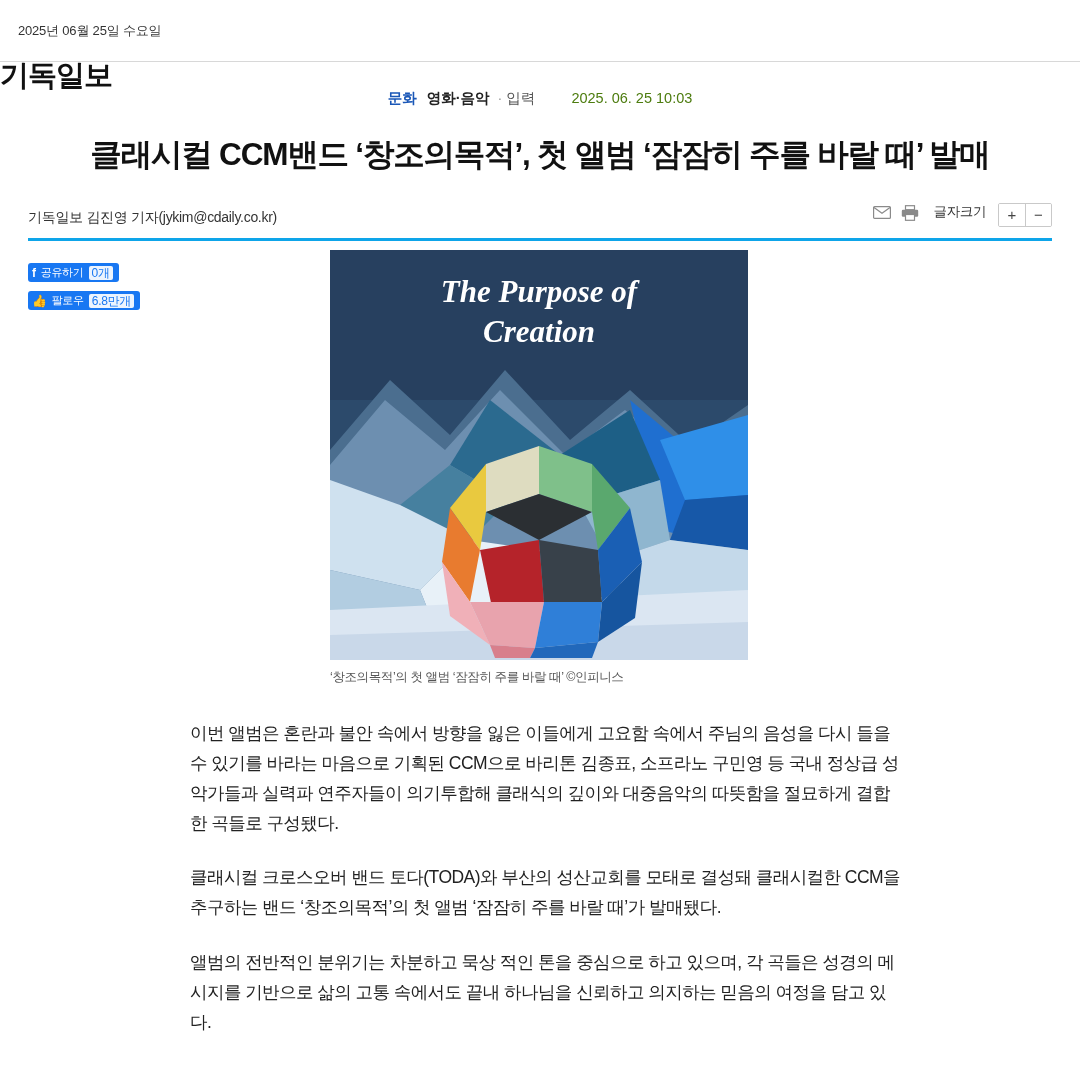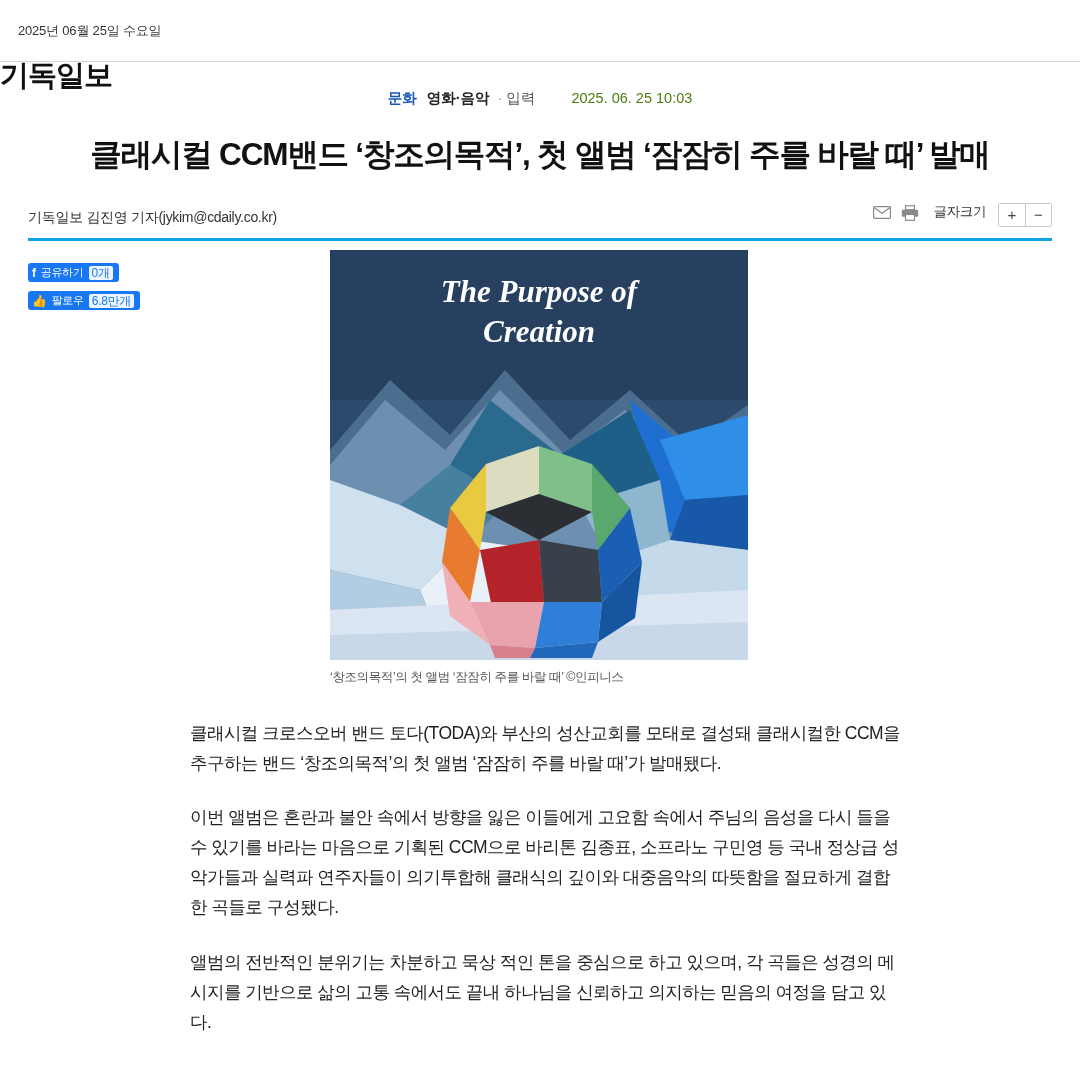--- a/index.html
+++ b/index.html
@@ -283,16 +283,16 @@
       </g>
 
       <text x="209" y="52" text-anchor="middle" font-family="'Liberation Serif', serif" font-size="31" font-style="italic" font-weight="bold" fill="#ffffff">The Purpose of</text>
       <text x="209" y="92" text-anchor="middle" font-family="'Liberation Serif', serif" font-size="31" font-style="italic" font-weight="bold" fill="#ffffff">Creation</text>
     </g>
   </svg>
   <div class="caption">‘창조의목적’의 첫 앨범 ‘잠잠히 주를 바랄 때’ ©인피니스</div>
 </div>
 
 <div class="body-copy">
+  <p>이번 앨범은 혼란과 불안 속에서 방향을 잃은 이들에게 고요함 속에서 주님의 음성을 다시 들을 수 있기를 바라는 마음으로 기획된 CCM으로 바리톤 김종표, 소프라노 구민영 등 국내 정상급 성악가들과 실력파 연주자들이 의기투합해 클래식의 깊이와 대중음악의 따뜻함을 절묘하게 결합한 곡들로 구성됐다.</p>
   <p>클래시컬 크로스오버 밴드 토다(TODA)와 부산의 성산교회를 모태로 결성돼 클래시컬한 CCM을 추구하는 밴드 ‘창조의목적’의 첫 앨범 ‘잠잠히 주를 바랄 때’가 발매됐다.</p>
-  <p>이번 앨범은 혼란과 불안 속에서 방향을 잃은 이들에게 고요함 속에서 주님의 음성을 다시 들을 수 있기를 바라는 마음으로 기획된 CCM으로 바리톤 김종표, 소프라노 구민영 등 국내 정상급 성악가들과 실력파 연주자들이 의기투합해 클래식의 깊이와 대중음악의 따뜻함을 절묘하게 결합한 곡들로 구성됐다.</p>
   <p>앨범의 전반적인 분위기는 차분하고 묵상 적인 톤을 중심으로 하고 있으며, 각 곡들은 성경의 메시지를 기반으로 삶의 고통 속에서도 끝내 하나님을 신뢰하고 의지하는 믿음의 여정을 담고 있다.</p>
 </div>
 
 </body></html>

